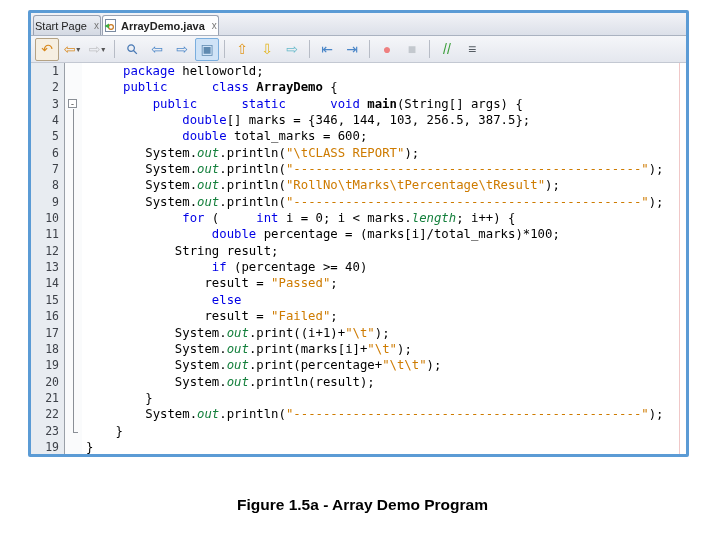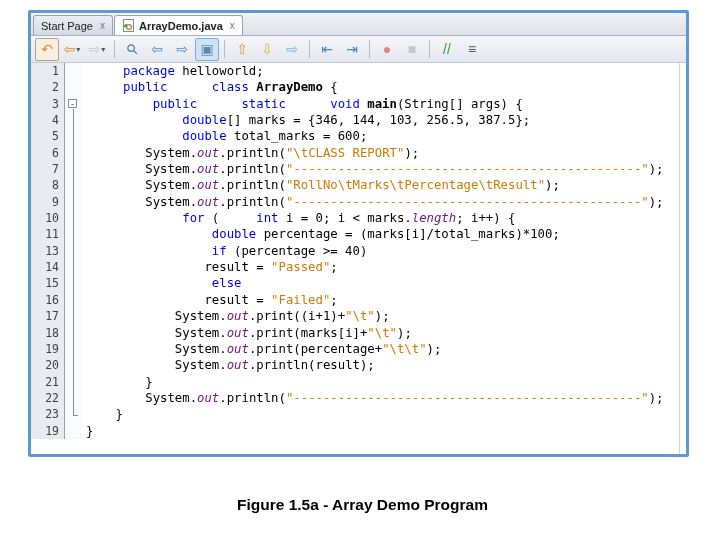--- a/index.html
+++ b/index.html
@@ -14,21 +14,21 @@
     display:flex;flex-direction:column;box-sizing:content-box;
   }
   
   .tabbar{
     height:22px;flex:0 0 22px;display:flex;align-items:flex-end;
     background:linear-gradient(#f2f3f7,#dce0e9);
     border-bottom:1px solid #aab2c0;padding-left:2px;
   }
   .tab{
     display:flex;align-items:center;gap:4px;height:19px;
-    padding:0 7px;font-size:11px;color:#222;
+    padding:0 1px;font-size:11px;color:#222;
     border:1px solid #9aa2b2;border-bottom:none;
     border-radius:3px 3px 0 0;margin-right:1px;cursor:default;
     background:linear-gradient(#eceef3,#d4d9e3);
   }
   .tab.selected{
     background:#fdfdfe;font-weight:bold;
   }
   .tab .close{
     font-size:10px;color:#777;font-weight:normal;margin-left:3px;line-height:1;
   }
@@ -75,21 +75,21 @@
     position:absolute;left:3px;top:3px;width:9px;height:9px;background:#ffffff;
     border:1px solid #8a8f96;font-size:9px;line-height:8px;text-align:center;color:#444;
     box-sizing:border-box;
   }
   .fold.f-start::before{
     content:"";position:absolute;left:8px;top:13px;bottom:0;width:1px;background:#8a8f96;
   }
   .code{flex:1 1 auto;padding-left:4px;color:#000;}
   .c-k{color:#0000e6;margin-left:37px;}
   .c-s{color:#ce7b00;}
-  .c-f{color:#701a75;font-style:italic;}
+  .c-f{color:#15803d;font-style:italic;}
   .c-b{font-weight:bold;}
   
   .caption{
     position:absolute;left:0;top:496px;width:100%;text-align:center;
     font-size:15.5px;font-weight:bold;color:#000;
   }
 </style>
 </head>
 <body>
 
@@ -176,20 +176,21 @@
         <div class="row"><span class="num">2</span><span class="fold f-none"></span><span class="code"><span class="c-k">public</span><span class="c-p"> </span><span class="c-k">class</span><span class="c-p"> </span><span class="c-b">ArrayDemo</span><span class="c-p"> {</span></span></div>
         <div class="row"><span class="num">3</span><span class="fold f-start"><span class="foldbox">-</span></span><span class="code"><span class="c-p">    </span><span class="c-k">public</span><span class="c-p"> </span><span class="c-k">static</span><span class="c-p"> </span><span class="c-k">void</span><span class="c-p"> </span><span class="c-b">main</span><span class="c-p">(String[] args) {</span></span></div>
         <div class="row"><span class="num">4</span><span class="fold f-line"></span><span class="code"><span class="c-p">        </span><span class="c-k">double</span><span class="c-p">[] marks = {346, 144, 103, 256.5, 387.5};</span></span></div>
         <div class="row"><span class="num">5</span><span class="fold f-line"></span><span class="code"><span class="c-p">        </span><span class="c-k">double</span><span class="c-p"> total_marks = 600;</span></span></div>
         <div class="row"><span class="num">6</span><span class="fold f-line"></span><span class="code"><span class="c-p">        System.</span><span class="c-f">out</span><span class="c-p">.println(</span><span class="c-s">"\tCLASS REPORT"</span><span class="c-p">);</span></span></div>
         <div class="row"><span class="num">7</span><span class="fold f-line"></span><span class="code"><span class="c-p">        System.</span><span class="c-f">out</span><span class="c-p">.println(</span><span class="c-s">"-----------------------------------------------"</span><span class="c-p">);</span></span></div>
         <div class="row"><span class="num">8</span><span class="fold f-line"></span><span class="code"><span class="c-p">        System.</span><span class="c-f">out</span><span class="c-p">.println(</span><span class="c-s">"RollNo\tMarks\tPercentage\tResult"</span><span class="c-p">);</span></span></div>
         <div class="row"><span class="num">9</span><span class="fold f-line"></span><span class="code"><span class="c-p">        System.</span><span class="c-f">out</span><span class="c-p">.println(</span><span class="c-s">"-----------------------------------------------"</span><span class="c-p">);</span></span></div>
         <div class="row"><span class="num">10</span><span class="fold f-line"></span><span class="code"><span class="c-p">        </span><span class="c-k">for</span><span class="c-p"> (</span><span class="c-k">int</span><span class="c-p"> i = 0; i &lt; marks.</span><span class="c-f">length</span><span class="c-p">; i++) {</span></span></div>
         <div class="row"><span class="num">11</span><span class="fold f-line"></span><span class="code"><span class="c-p">            </span><span class="c-k">double</span><span class="c-p"> percentage = (marks[i]/total_marks)*100;</span></span></div>
+        <div class="row"><span class="num">12</span><span class="fold f-line"></span><span class="code"><span class="c-p">            String result;</span></span></div>
         <div class="row"><span class="num">13</span><span class="fold f-line"></span><span class="code"><span class="c-p">            </span><span class="c-k">if</span><span class="c-p"> (percentage &gt;= 40)</span></span></div>
         <div class="row"><span class="num">14</span><span class="fold f-line"></span><span class="code"><span class="c-p">                result = </span><span class="c-s">"Passed"</span><span class="c-p">;</span></span></div>
         <div class="row"><span class="num">15</span><span class="fold f-line"></span><span class="code"><span class="c-p">            </span><span class="c-k">else</span></span></div>
         <div class="row"><span class="num">16</span><span class="fold f-line"></span><span class="code"><span class="c-p">                result = </span><span class="c-s">"Failed"</span><span class="c-p">;</span></span></div>
         <div class="row"><span class="num">17</span><span class="fold f-line"></span><span class="code"><span class="c-p">            System.</span><span class="c-f">out</span><span class="c-p">.print((i+1)+</span><span class="c-s">"\t"</span><span class="c-p">);</span></span></div>
         <div class="row"><span class="num">18</span><span class="fold f-line"></span><span class="code"><span class="c-p">            System.</span><span class="c-f">out</span><span class="c-p">.print(marks[i]+</span><span class="c-s">"\t"</span><span class="c-p">);</span></span></div>
         <div class="row"><span class="num">19</span><span class="fold f-line"></span><span class="code"><span class="c-p">            System.</span><span class="c-f">out</span><span class="c-p">.print(percentage+</span><span class="c-s">"\t\t"</span><span class="c-p">);</span></span></div>
         <div class="row"><span class="num">20</span><span class="fold f-line"></span><span class="code"><span class="c-p">            System.</span><span class="c-f">out</span><span class="c-p">.println(result);</span></span></div>
         <div class="row"><span class="num">21</span><span class="fold f-line"></span><span class="code"><span class="c-p">        }</span></span></div>
         <div class="row"><span class="num">22</span><span class="fold f-line"></span><span class="code"><span class="c-p">        System.</span><span class="c-f">out</span><span class="c-p">.println(</span><span class="c-s">"-----------------------------------------------"</span><span class="c-p">);</span></span></div>

